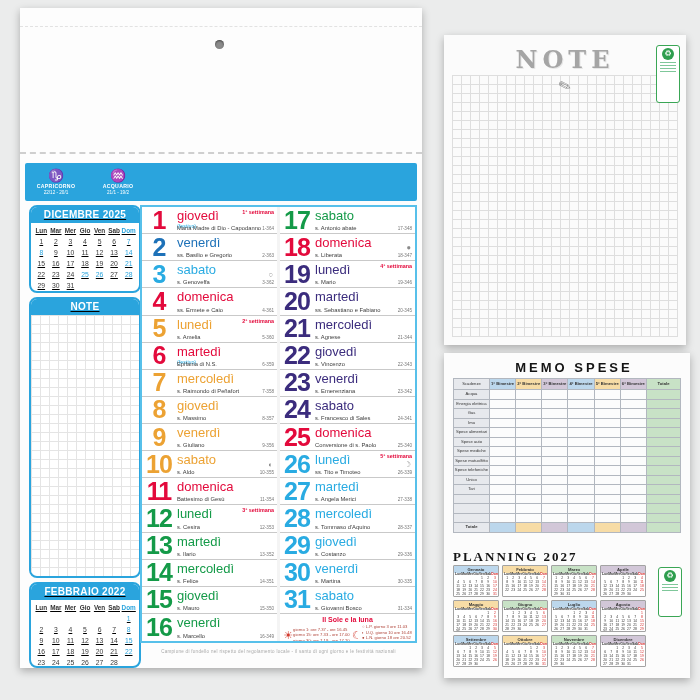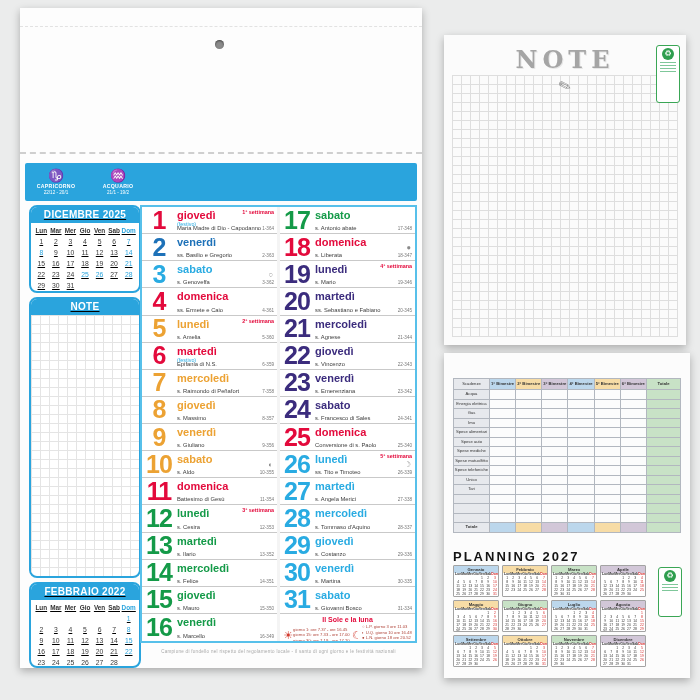--- a/index.html
+++ b/index.html
@@ -34,21 +34,21 @@
   .note-grid-area { height:100%; background-image:linear-gradient(#e4e4e4 1px, transparent 1px), linear-gradient(90deg,#e4e4e4 1px, transparent 1px); background-size:9px 9px; }
 
   
   #day-grid { position:absolute; left:120px; top:197px; width:277px; height:438px; border:2px solid #57c0ea; background:#fff; display:flex; }
   .day-col { flex:1; display:grid; grid-template-rows:repeat(16,1fr); }
   .day-col.left { border-right:3px solid #f4f4f4; }
   .day-row { position:relative; display:flex; border-bottom:1px solid #c9c9c9; overflow:hidden; }
   .day-row:last-child { border-bottom:none; }
   .dnum { width:34px; font-size:25px; font-weight:800; text-align:center; align-self:center; line-height:1; letter-spacing:-1px; }
   .dbody { flex:1; position:relative; padding:2px 3px 1px 1px; }
-  .wday { font-size:11px; font-weight:bold; line-height:1.1; }
+  .wday { font-size:13px; font-weight:normal; line-height:1.1; }
   .festivo { font-size:5.4px; color:#29abe2; line-height:1.2; }
   .saintline { position:absolute; left:1px; right:3px; bottom:2px; display:flex; justify-content:space-between; align-items:flex-end; }
   .saint { font-size:5.8px; color:#3c3c3c; }
   .doy { font-size:4.6px; color:#777; }
   .wk { position:absolute; top:2px; right:3px; font-size:5.4px; font-weight:bold; color:#e30a3c; }
   .moon { position:absolute; top:9px; right:4px; font-size:7.5px; color:#8a8a8a; }
 
   .c-red { color:#e30a3c; } .c-blue { color:#1d71b8; } .c-cyan { color:#29abe2; }
   .c-orange { color:#eca233; } .c-green { color:#149a48; } .c-purple { color:#3b2c7d; }
 
@@ -78,21 +78,21 @@
   #memo-page { left:444px; top:353px; width:246px; height:325px; background:#fcfcfc; }
   .memo-title { text-align:center; font-size:13px; font-weight:800; letter-spacing:3px; color:#141414; margin-top:7px; }
   #memo-table { position:absolute; left:9px; top:25px; width:228px; border-collapse:collapse; table-layout:fixed; }
   #memo-table th, #memo-table td { border:1px solid #b2b7bf; font-size:4.2px; color:#333; text-align:center; padding:0; height:9.5px; line-height:1.05; overflow:hidden; }
   #memo-table thead th { font-weight:bold; height:11px; }
   #memo-table .lblcol { width:36px; background:#e7e9ed; font-weight:normal; }
   #memo-table .totcol { width:34px; }
   .bg-gray { background:#dadee4; } .bg-blue { background:#bcd7ec; } .bg-orange { background:#f7dca6; }
   .bg-lavender { background:#d2c7d8; } .bg-green { background:#c8e2c6; }
 
-  .planning-title { position:absolute; left:9px; top:196px; font-size:13px; font-weight:800; letter-spacing:2px; color:#141414; }
+  .planning-title { position:absolute; left:9px; top:196px; font-size:13px; font-weight:800; letter-spacing:2px; color:#141414;font-family:Liberation Serif, serif; }
   #planning-grid { position:absolute; left:9px; top:212px; width:196px; display:grid; grid-template-columns:repeat(4,46px); grid-auto-rows:32px; gap:3px; }
   .pm { border:1px solid #a3a3a3; background:#fff; overflow:hidden; border-radius:1px; }
   .pm-head { font-size:4.2px; font-weight:bold; text-align:center; color:#333; padding:1px 0; }
   .pm-grid { display:grid; grid-template-columns:repeat(7,1fr); padding:0 1px; }
   .pm-grid span { font-size:3.4px; text-align:center; color:#333; line-height:3.9px; }
   .pm-grid .dh { font-weight:bold; }
   .pm-grid .sun { color:#d42222; }
 </style>
 </head>
 <body>
@@ -575,20 +575,21 @@
   <div class="eco" id="eco-note">
     <div class="eco-logo">♻</div>
     <div class="eco-line"></div>
       <div class="eco-line"></div>
       <div class="eco-line"></div>
       <div class="eco-line"></div>
   </div>
 </div>
 
 <div class="page" id="memo-page">
+  <div class="memo-title">MEMO SPESE</div>
   <table id="memo-table">
       <thead>
         <tr>
           <th class="bg-gray lblcol">Scadenze</th>
           <th class="bg-blue">1° Bimestre</th>
           <th class="bg-orange">2° Bimestre</th>
           <th class="bg-lavender">3° Bimestre</th>
           <th class="bg-blue">4° Bimestre</th>
           <th class="bg-orange">5° Bimestre</th>
           <th class="bg-lavender">6° Bimestre</th>

